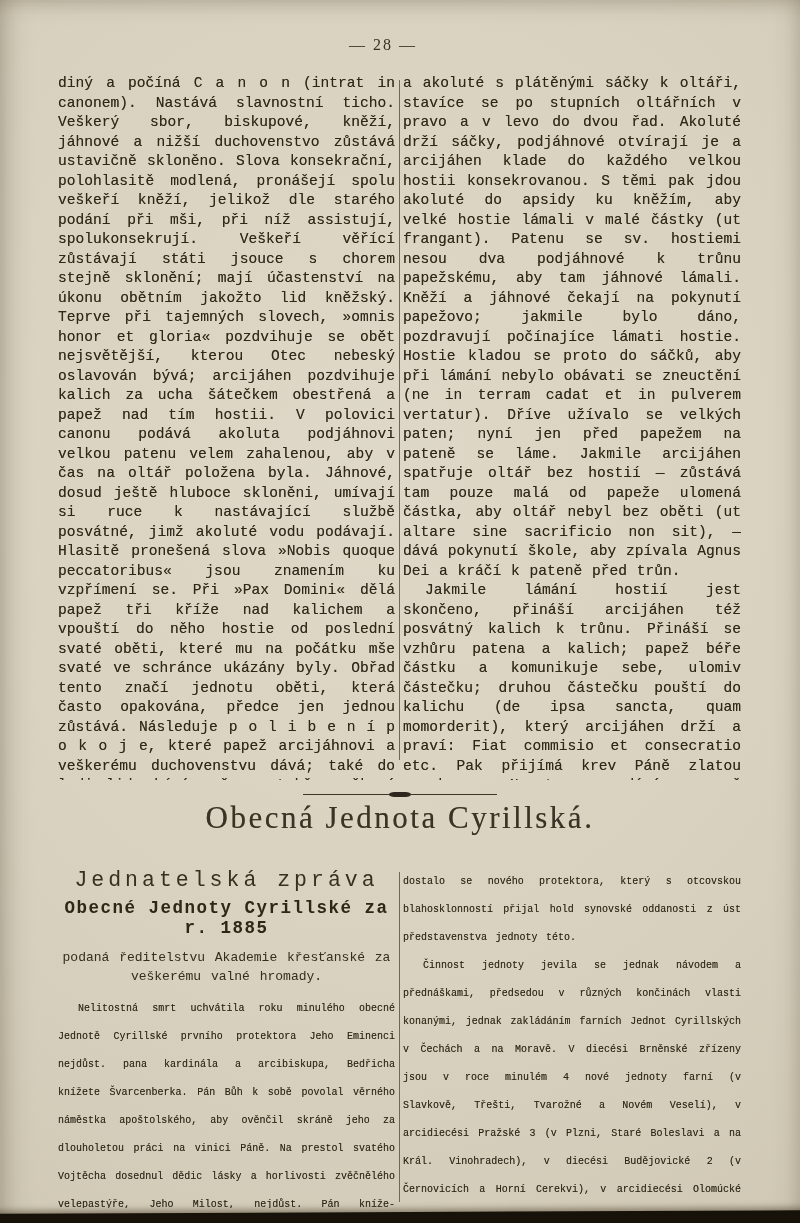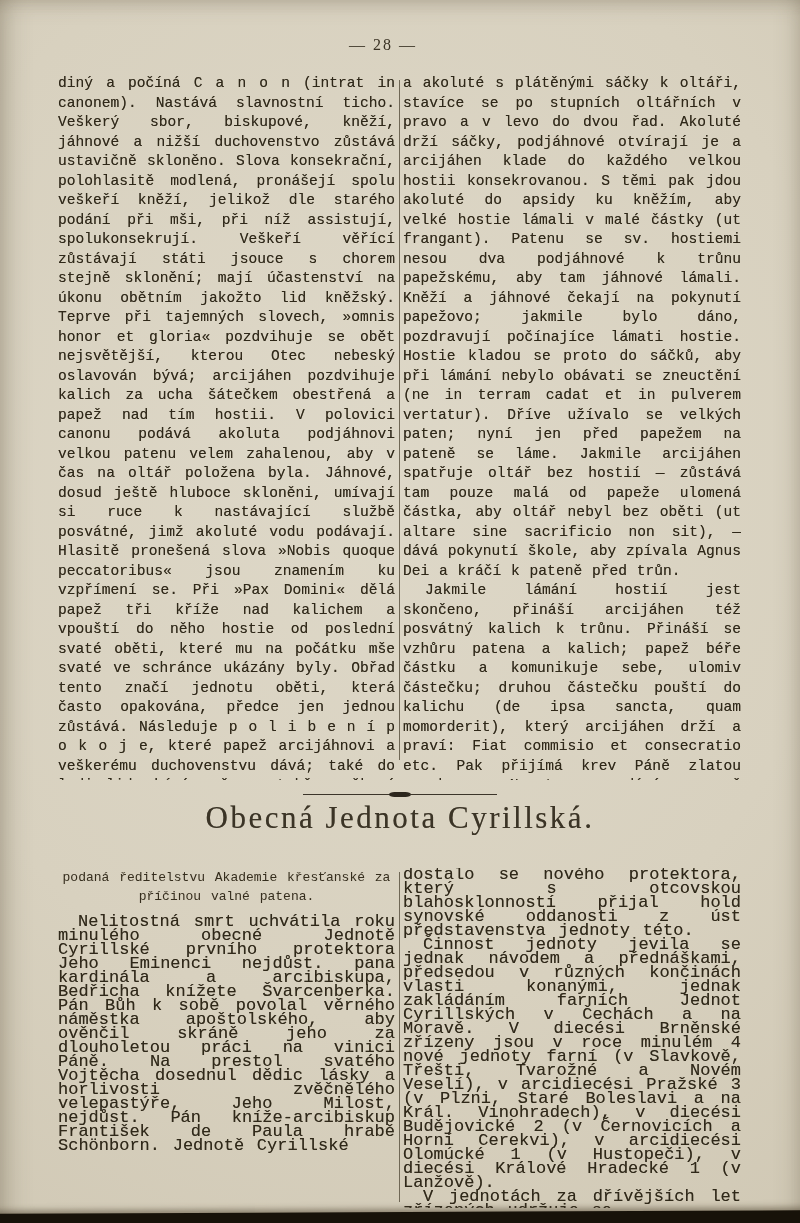--- a/index.html
+++ b/index.html
@@ -46,21 +46,21 @@
     text-shadow:0 0 .5px rgba(59,52,38,.5);
   }
   .bottom-article{top:868px;height:340px;}
   .bottom-article .col-rule{height:330px;margin-top:4px;}
   .report-h1{margin:0 0 6px 0;text-align:center;font-size:21.5px;font-weight:400;
     letter-spacing:4px;color:#38301f;}
   .report-h2{margin:0 0 10px 0;text-align:center;font-size:17.5px;font-weight:700;
     letter-spacing:1.5px;color:#2e2716;}
   .subhead{font-size:13px;line-height:19px;text-align:center;word-spacing:2px;
     margin-bottom:9px;color:#352d1d;}
-  .body-sm{font-size:17px;line-height:14px;word-spacing:2.5px;
+  .body-sm{font-size:10px;line-height:28px;word-spacing:2.5px;
     text-shadow:0 0 .4px rgba(47,40,25,.5);}
   .bottom-article .indent{text-indent:20px;}
   .bottom-shadow{
     position:absolute;left:-6px;bottom:-7px;width:812px;height:18px;
     background:#171209;transform:rotate(-.25deg);
     box-shadow:0 -3px 6px rgba(80,70,50,.55);
   }
 </style>
 </head>
 <body>
@@ -87,21 +87,23 @@
   <div class="divider">
     <span class="d-line"></span>
     <span class="d-diamond"></span>
     <span class="d-line"></span>
   </div>
 
   <h1 class="section-title">Obecná Jednota Cyrillská.</h1>
 
   <div class="cols bottom-article">
     <div class="col left">
-      <p class="subhead">podaná ředitelstvu Akademie křesťanské za příčinou valné patena.</p>
+      <h2 class="report-h1">Jednatelská zpráva</h2>
+      <h3 class="report-h2">Obecné Jednoty Cyrillské za r. 1885</h3>
+      <p class="subhead">podaná ředitelstvu Akademie křesťanské za veškerému valné hromady.</p>
       <p class="body-sm indent">Nelitostná smrt uchvátila roku minulého obecné Jednotě Cyrillské prvního protektora Jeho Eminenci nejdůst. pana kardinála a arcibiskupa, Bedřicha knížete Švarcenberka. Pán Bůh k sobě povolal věrného náměstka apoštolského, aby ověnčil skráně jeho za dlouholetou práci na vinici Páně. Na prestol svatého Vojtěcha dosednul dědic lásky a horlivosti zvěčnělého velepastýře, Jeho Milost, nejdůst. Pán kníže-arcibiskup František de Paula hrabě Schönborn. Jednotě Cyrillské</p>
     </div>
     <div class="col-rule"></div>
     <div class="col right">
       <p class="body-sm">dostalo se nového protektora, který s otcovskou blahosklonností přijal hold synovské oddanosti z úst představenstva jednoty této.</p>
       <p class="body-sm indent">Činnost jednoty jevila se jednak návodem a přednáškami, předsedou v různých končinách vlasti konanými, jednak zakládáním farních Jednot Cyrillských v Čechách a na Moravě. V diecési Brněnské zřízeny jsou v roce minulém 4 nové jednoty farní (v Slavkově, Třešti, Tvarožné a Novém Veselí), v arcidiecési Pražské 3 (v Plzni, Staré Boleslavi a na Král. Vinohradech), v diecési Budějovické 2 (v Černovicích a Horní Cerekvi), v arcidiecési Olomúcké 1 (v Hustopeči), v diecési Králové Hradecké 1 (v Lanžově).</p>
       <p class="body-sm indent">V jednotách za dřívějších let zřízených udržuje se</p>
     </div>
   </div>
 

